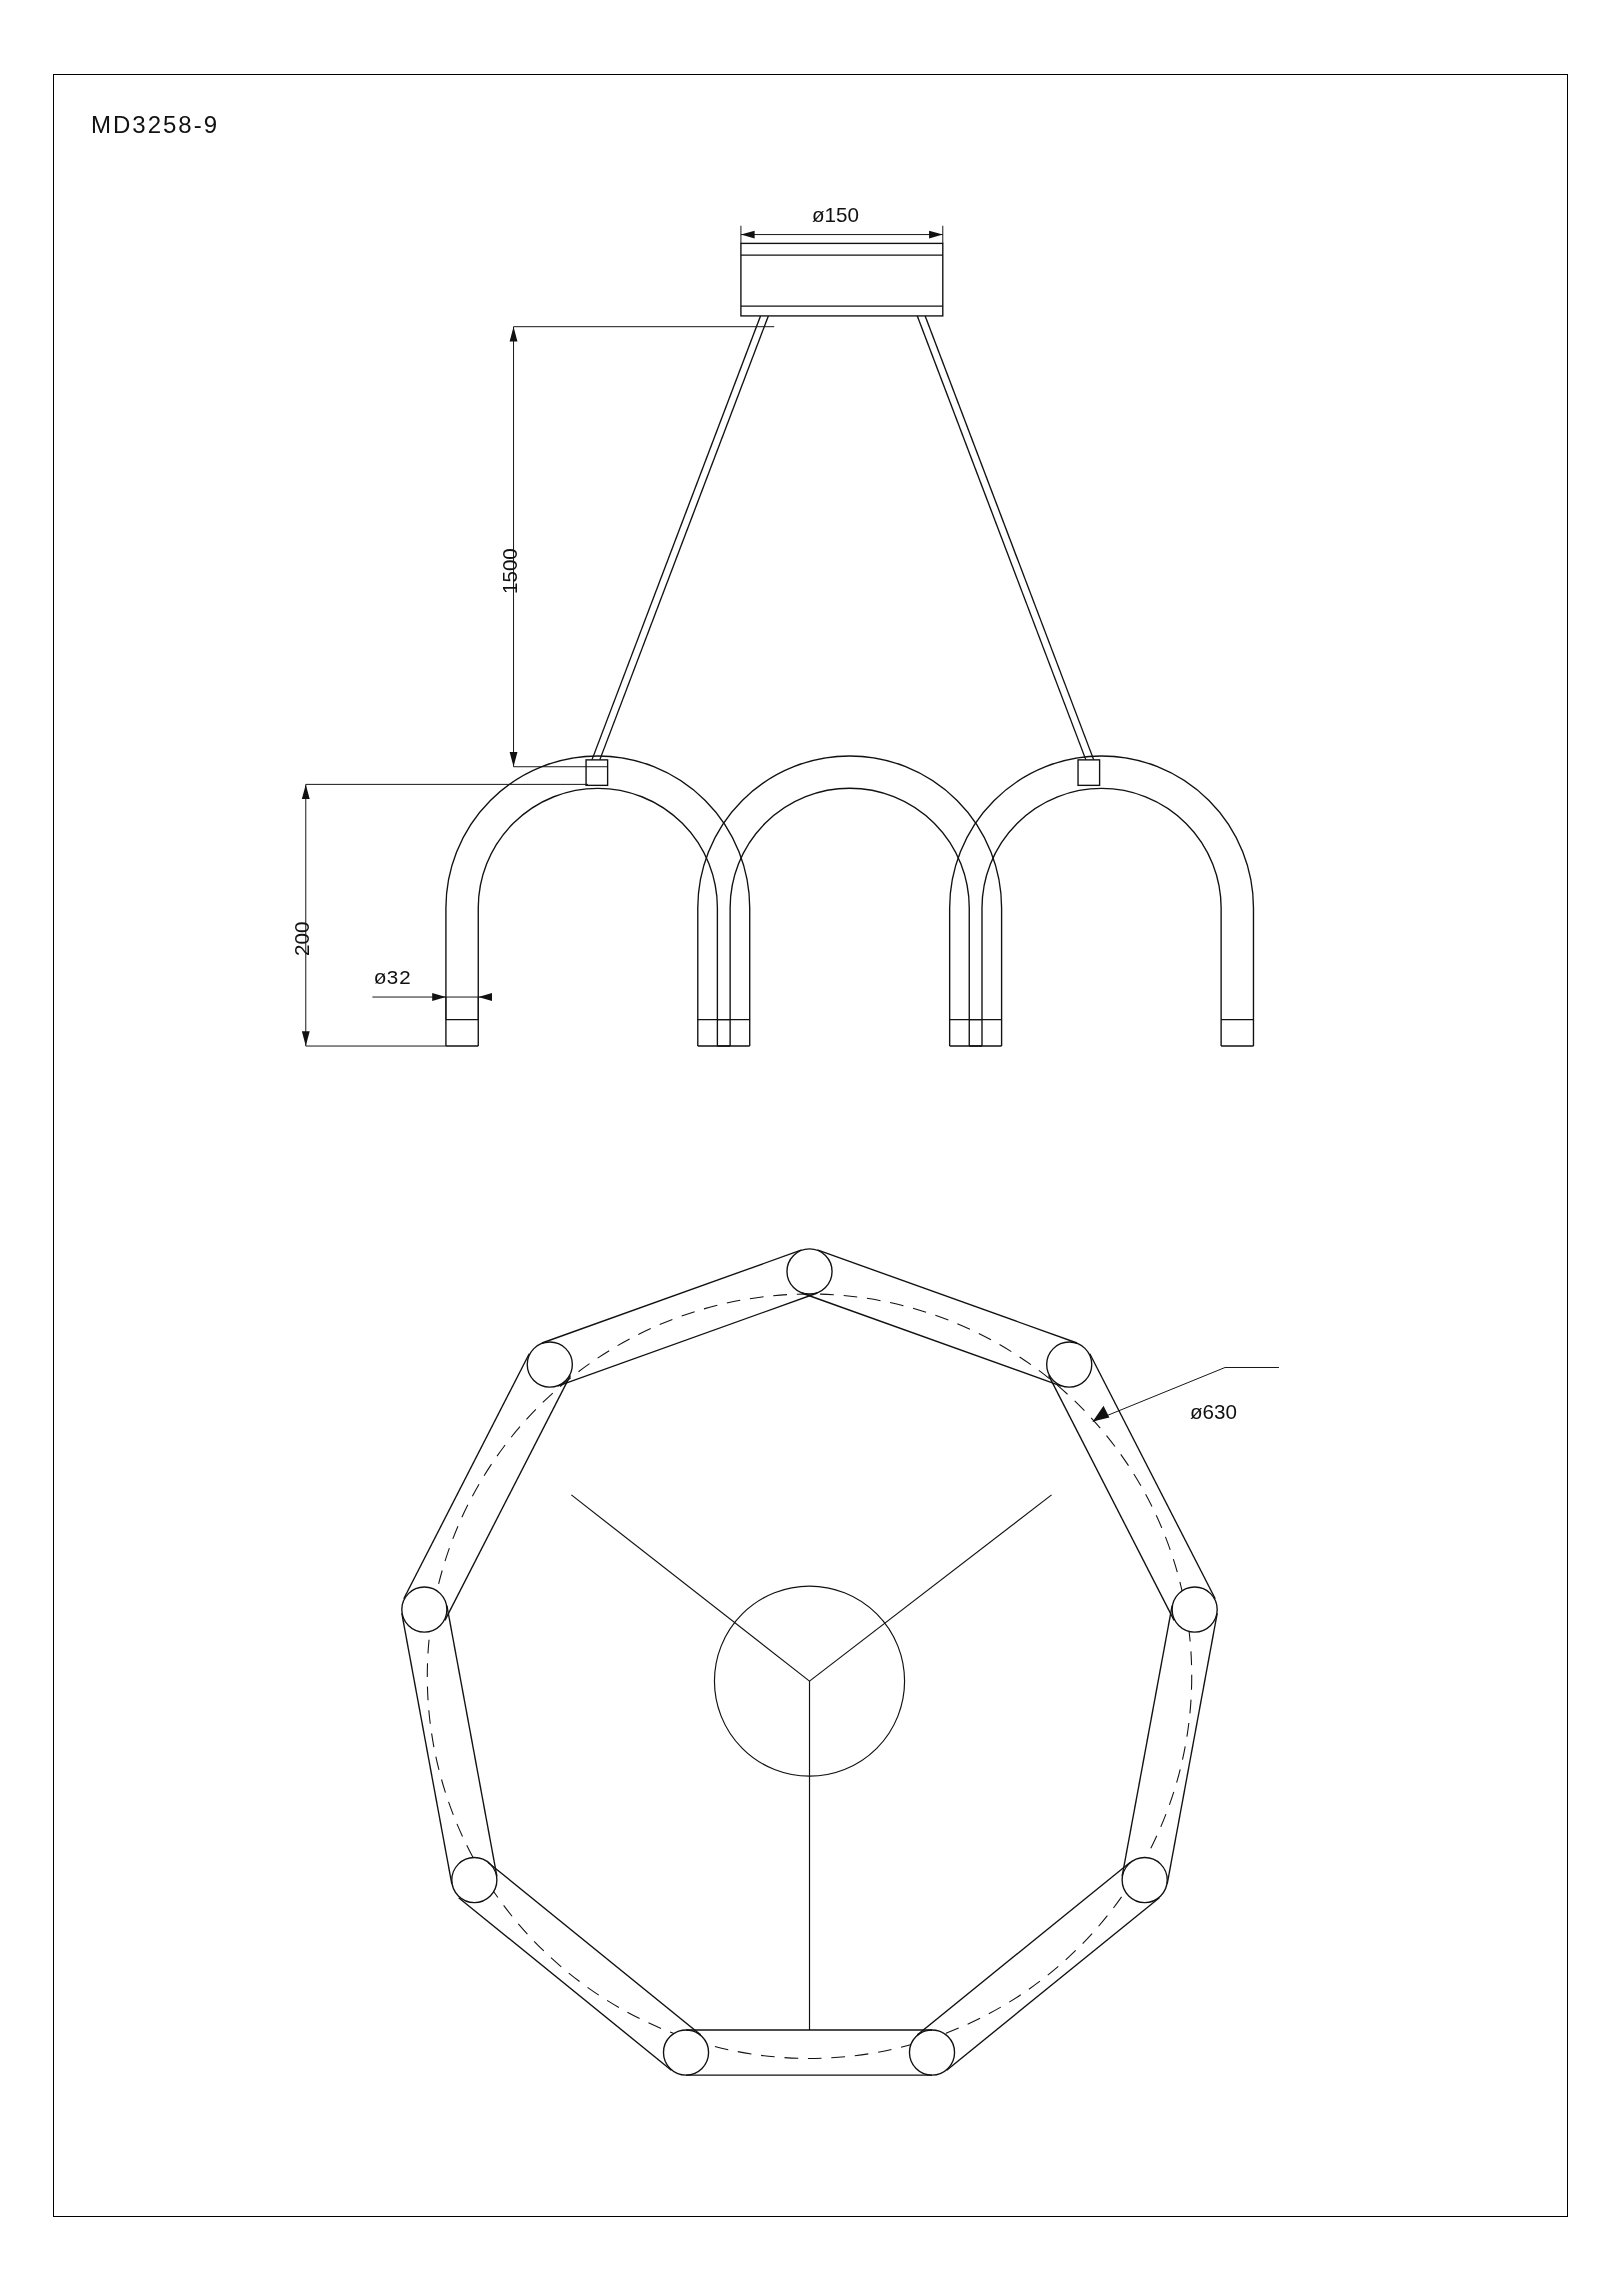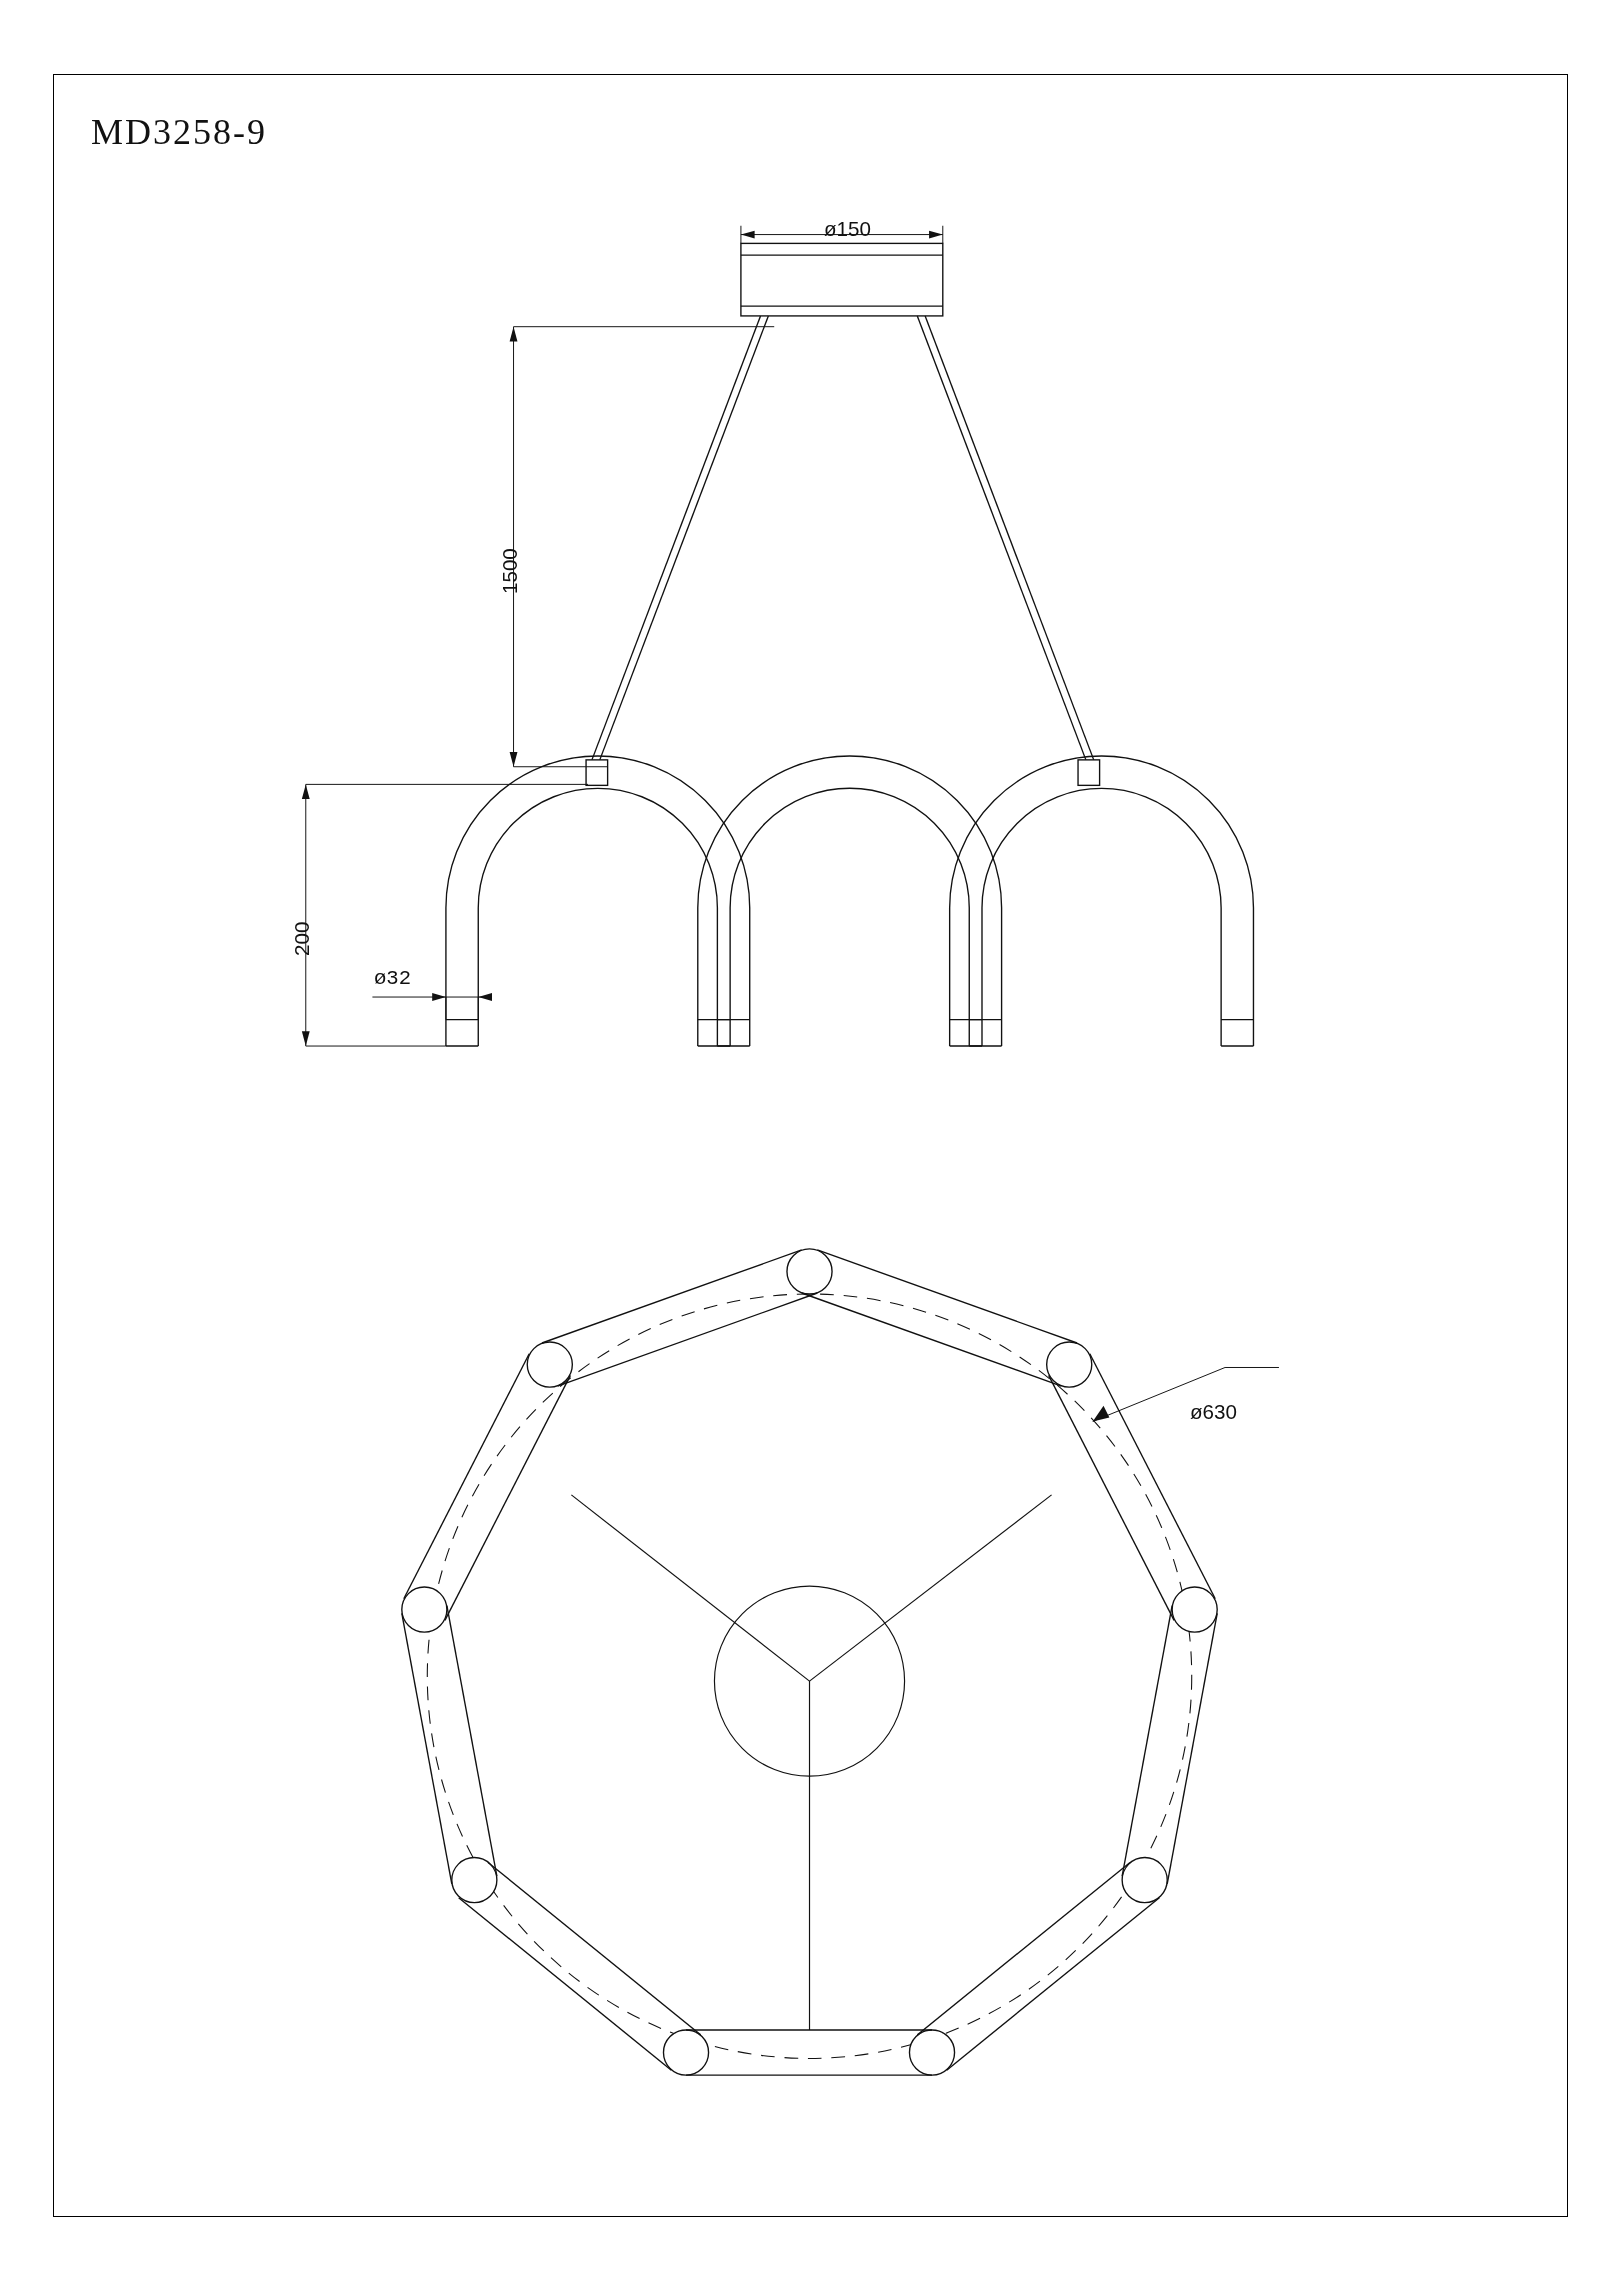--- a/index.html
+++ b/index.html
@@ -30,24 +30,24 @@
     position: absolute;
     left: 0;
     top: 0;
     width: 1620px;
     height: 2293px;
   }
   .part-code {
     position: absolute;
     left: 91px;
     top: 111px;
-    font-size: 36px;
+    font-size: 24px;
     letter-spacing: 2px;
     color: #111111;
-    font-family: Liberation Serif, serif;
+    font-family: Liberation Sans, sans-serif;
     white-space: nowrap;
   }
   .dim-label {
     position: absolute;
     font-size: 20.6px;
     color: #111111;
     font-family: "Liberation Sans", sans-serif;
     white-space: nowrap;
   }
   .dim-label.vertical {
@@ -191,21 +191,21 @@
       <g stroke-width="1.2">
         <circle cx="826" cy="1715" r="97" fill="#ffffff"></circle>
         <line x1="826" y1="1715" x2="1073" y2="1525"></line>
         <line x1="826" y1="1715" x2="583" y2="1525"></line>
         <line x1="826" y1="1715" x2="826" y2="2071"></line>
       </g>
 
     </g>
   </svg>
 
-  <div class="dim-label" style="left:812px; top:217px;margin-left:12px;">ø150</div>
+  <div class="dim-label" style="left:812px; top:203px;">ø150</div>
 
   <div class="dim-label vertical" style="left:498px; top:594px;">1500</div>
 
   <div class="dim-label vertical" style="left:290px; top:956px;">200</div>
 
   <div class="dim-label" style="left:374px; top:967px;font-family:Liberation Mono, monospace;">ø32</div>
 
   <div class="dim-label" style="left:1190px; top:1356px;margin-top:44px;">ø630</div>
 
 </div>

